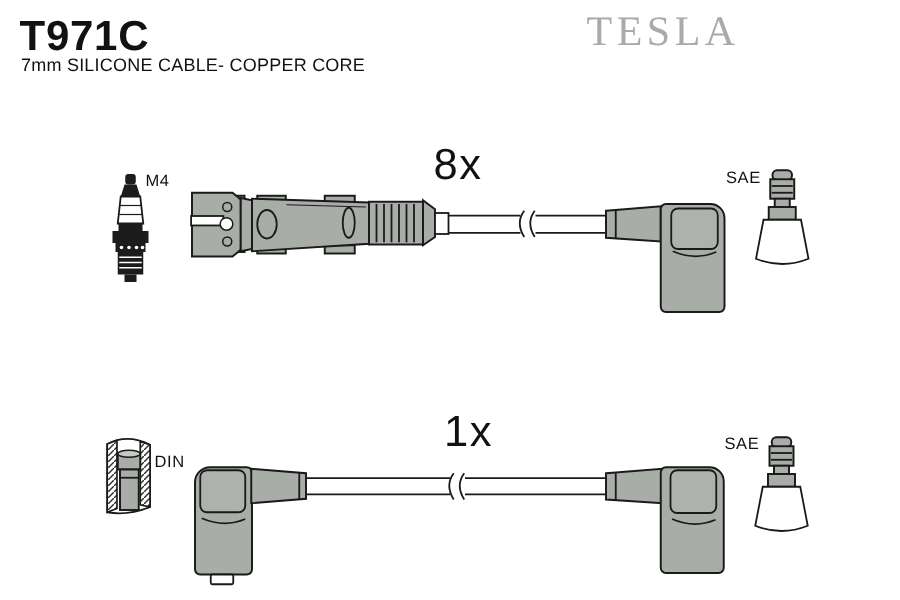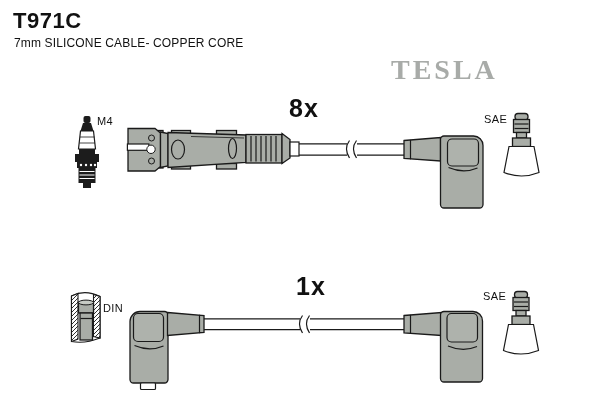--- a/index.html
+++ b/index.html
@@ -7,28 +7,28 @@
     --part-gray-light:#aeb2ac;
     --logo-gray:#a8aba8;
     --outline:#1a1a1a;
   }
   html,body{margin:0;padding:0;}
   body{
     width:600px;height:400px;background:#ffffff;position:relative;
     font-family:"Liberation Sans",sans-serif;overflow:hidden;color:#111;
   }
   .lbl{position:absolute;white-space:nowrap;}
-  .title{left:13px;top:8px;font-size:22px;font-weight:bold;letter-spacing:.5px;}
+  .title{left:13px;top:8px;font-size:28px;font-weight:bold;letter-spacing:.5px;}
   .subtitle{left:14px;top:36px;font-size:12px;letter-spacing:.15px;}
   .brand{
-    left:391px;top:6px;font-family:"Liberation Serif",serif;font-weight:bold;
-    font-size:28px;letter-spacing:3px;color:var(--logo-gray);margin-top:48px;
+    left:391px;top:6px;font-family:"Liberation Serif",serif;font-weight:normal;
+    font-size:28px;letter-spacing:3px;color:var(--logo-gray);
   }
   .small-lbl{font-size:11px;letter-spacing:.4px;}
-  .qty-lbl{font-size:25px;letter-spacing:1px;font-weight:bold;}
+  .qty-lbl{font-size:29px;letter-spacing:1px;}
   #m4-label{left:97px;top:115px;}
   #qty-top{left:289px;top:94px;}
   #sae-top{left:484px;top:113px;}
   #din-label{left:103px;top:302px;}
   #qty-bottom{left:296px;top:272px;}
   #sae-bottom{left:483px;top:290px;}
   svg{position:absolute;left:0;top:0;}
   .g{fill:var(--part-gray);stroke:var(--outline);stroke-width:1.3;}
   .g2{fill:var(--part-gray-light);stroke:var(--outline);stroke-width:1.2;}
   .w{fill:#ffffff;stroke:var(--outline);stroke-width:1.2;}

